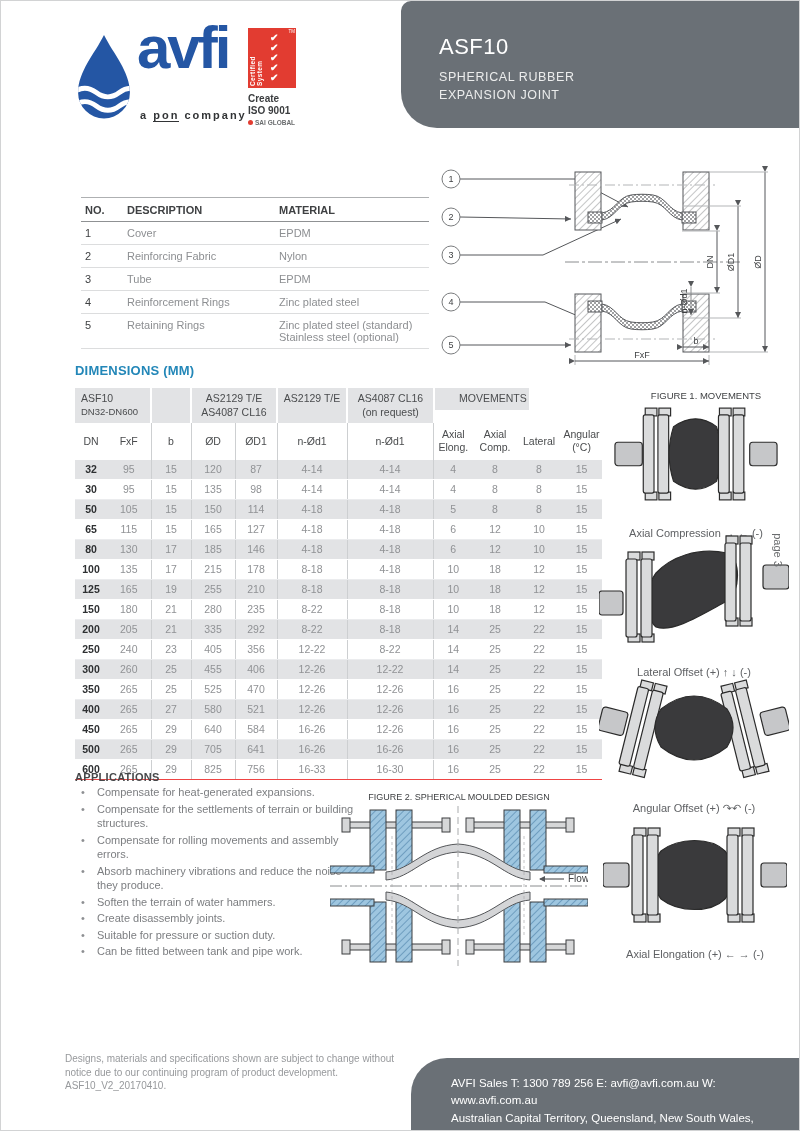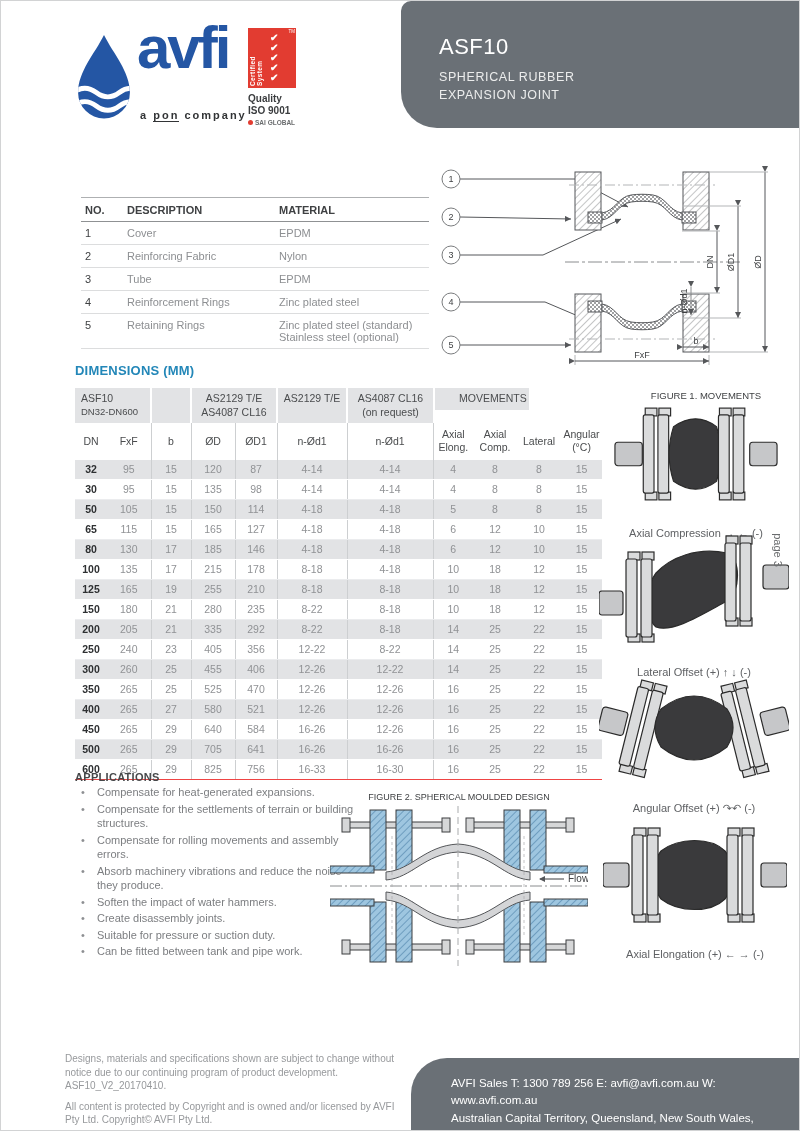--- a/index.html
+++ b/index.html
@@ -115,21 +115,21 @@
       <span>company</span>
     </div>
   </div>
 
   <div class="badge">
     <div class="badge-box">
       <div class="badge-vert">Certified System</div>
       <div class="badge-checks">✔<br>✔<br>✔<br>✔<br>✔</div>
       <div class="badge-tm">TM</div>
     </div>
-    <div class="q1">Quality</div>
+    <div class="q1">Create</div>
     <div class="q2">ISO 9001</div>
     <div class="sai"><span class="dot"></span><span>SAI GLOBAL</span></div>
   </div>
 
   <div class="title-bar">
     <div class="t1">ASF10</div>
     <div class="t2">
       <span>SPHERICAL RUBBER</span><br>
       <span>EXPANSION JOINT</span>
     </div>
@@ -631,21 +631,21 @@
 
   <div class="page3">page 3</div>
 
   <div class="apps-h">APPLICATIONS</div>
   <div class="apps">
     <ul>
         <li>Compensate for heat-generated expansions.</li>
         <li>Compensate for the settlements of terrain or building structures.</li>
         <li>Compensate for rolling movements and assembly errors.</li>
         <li>Absorb machinery vibrations and reduce the noise they produce.</li>
-        <li>Soften the impact of water hammers.</li>
+        <li>Soften the terrain of water hammers.</li>
         <li>Create disassembly joints.</li>
         <li>Suitable for pressure or suction duty.</li>
         <li>Can be fitted between tank and pipe work.</li>
       </ul>
   </div>
 
   <div class="fig2">
     <div class="cap">FIGURE 2. SPHERICAL MOULDED DESIGN</div>
     <svg width="258" height="160" viewBox="0 0 258 160">
       <defs>
@@ -698,21 +698,20 @@
       <line x1="62" y1="30" x2="62" y2="130" stroke="#a9abad" stroke-width=".7" stroke-dasharray="3 3"></line>
       <line x1="194" y1="30" x2="194" y2="130" stroke="#a9abad" stroke-width=".7" stroke-dasharray="3 3"></line>
 
       <line x1="210" y1="73" x2="234" y2="73" stroke="#3c3e40" stroke-width="1" marker-start="url(#arr2)"></line>
       <text x="238" y="76" font-size="10" fill="#3f4143">Flow</text>
     </svg>
   </div>
 
   <div class="foot-left">
     <p>Designs, materials and specifications shown are subject to change without notice due to our continuing program of product development. ASF10_V2_20170410.</p>
-    <p>All content is protected by Copyright and is owned and/or licensed by AVFI Pty Ltd. Copyright© AVFI Pty Ltd.</p>
   </div>
 
   <div class="foot-box">
     <span>AVFI Sales  T: 1300 789 256  E: avfi@avfi.com.au  W: www.avfi.com.au</span><br>
     <span>Australian Capital Territory, Queensland, New South Wales, Northern Territory,</span><br>
     
   </div>
 
 </div>
 

